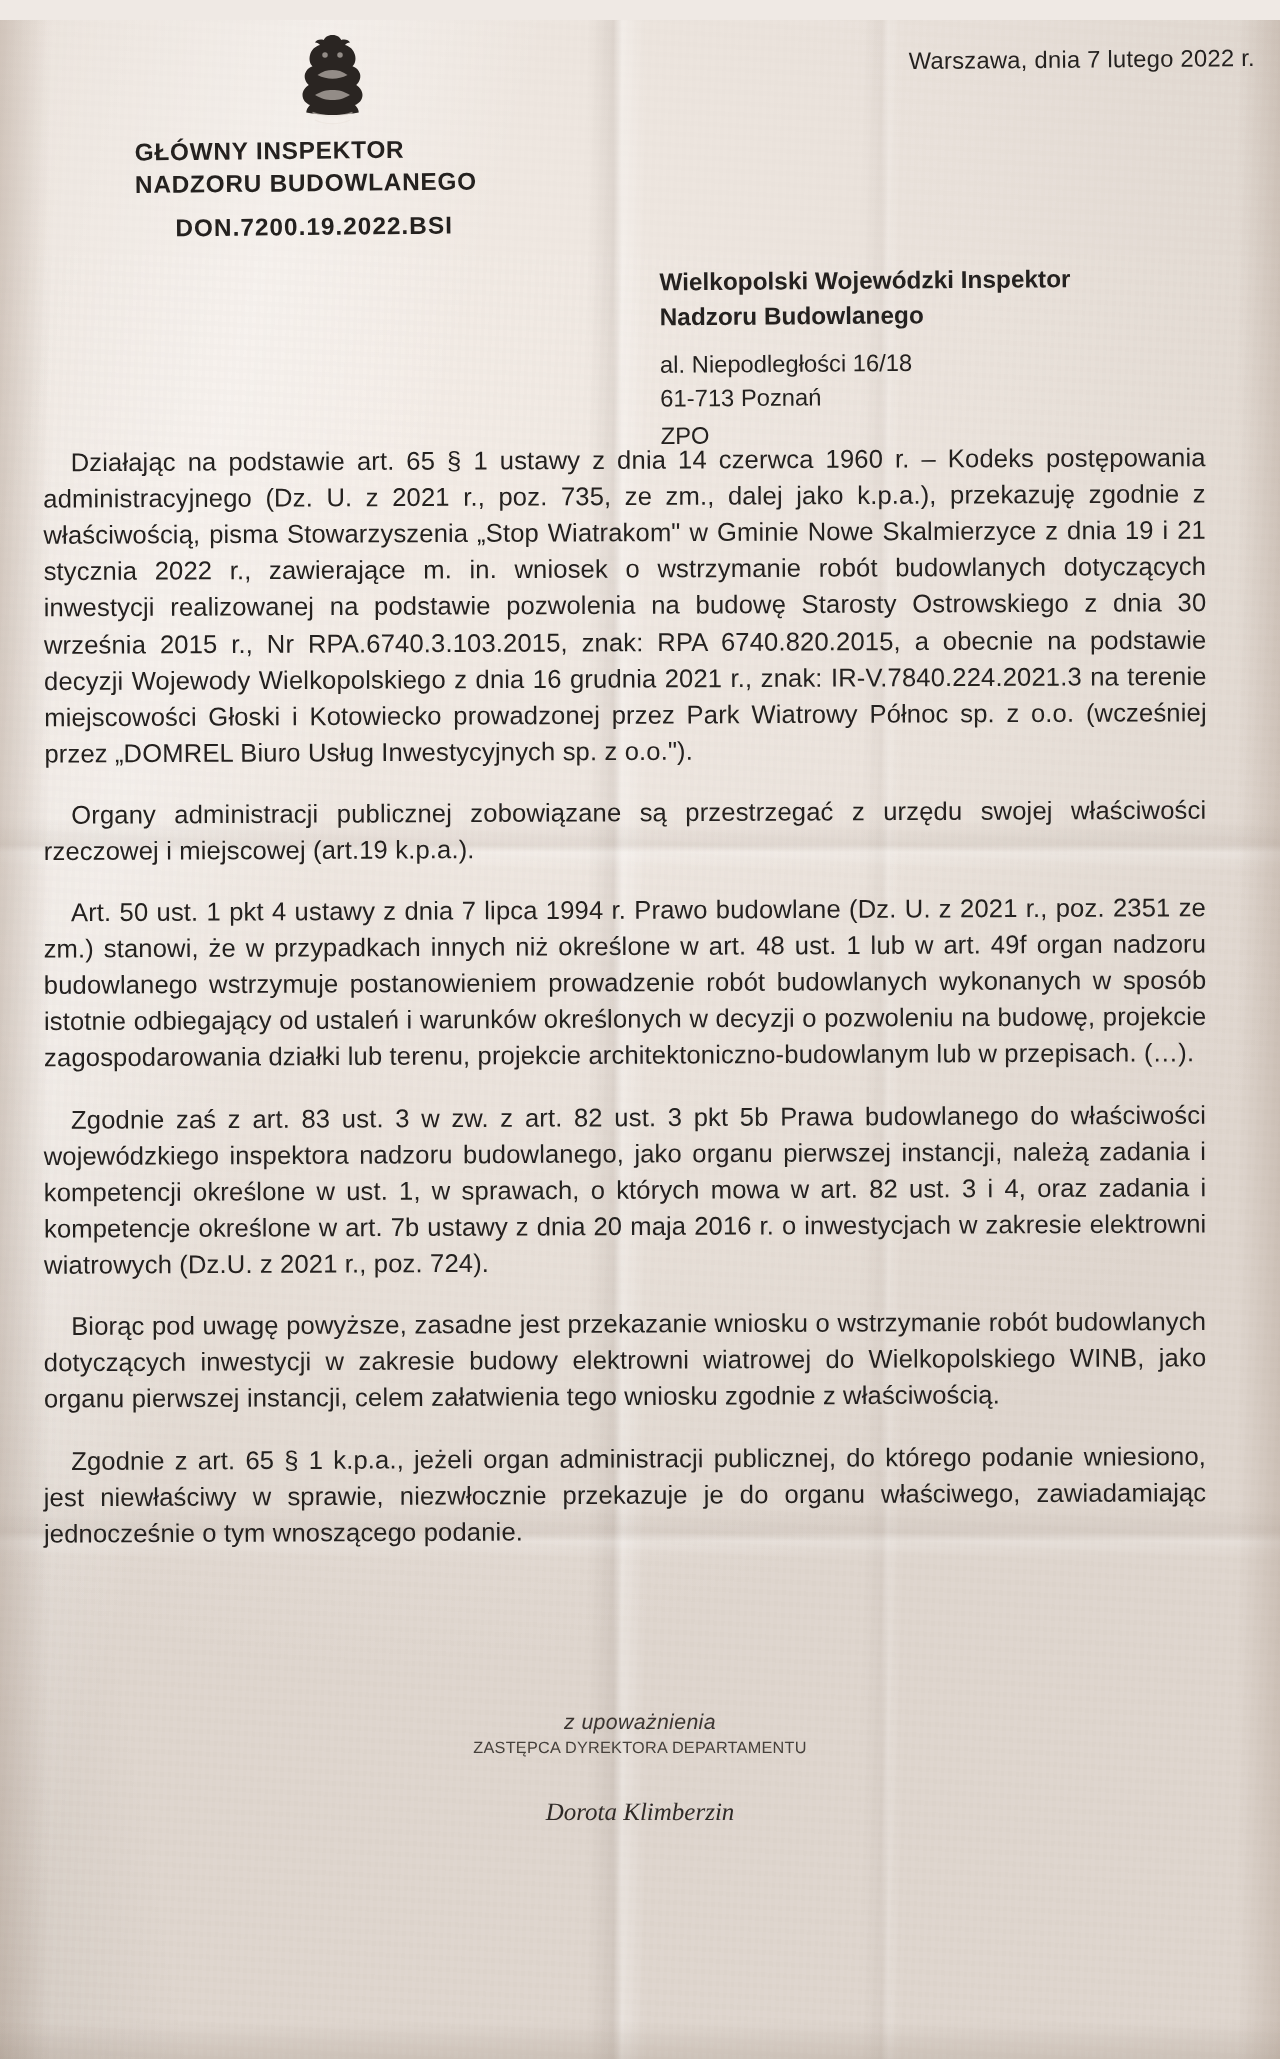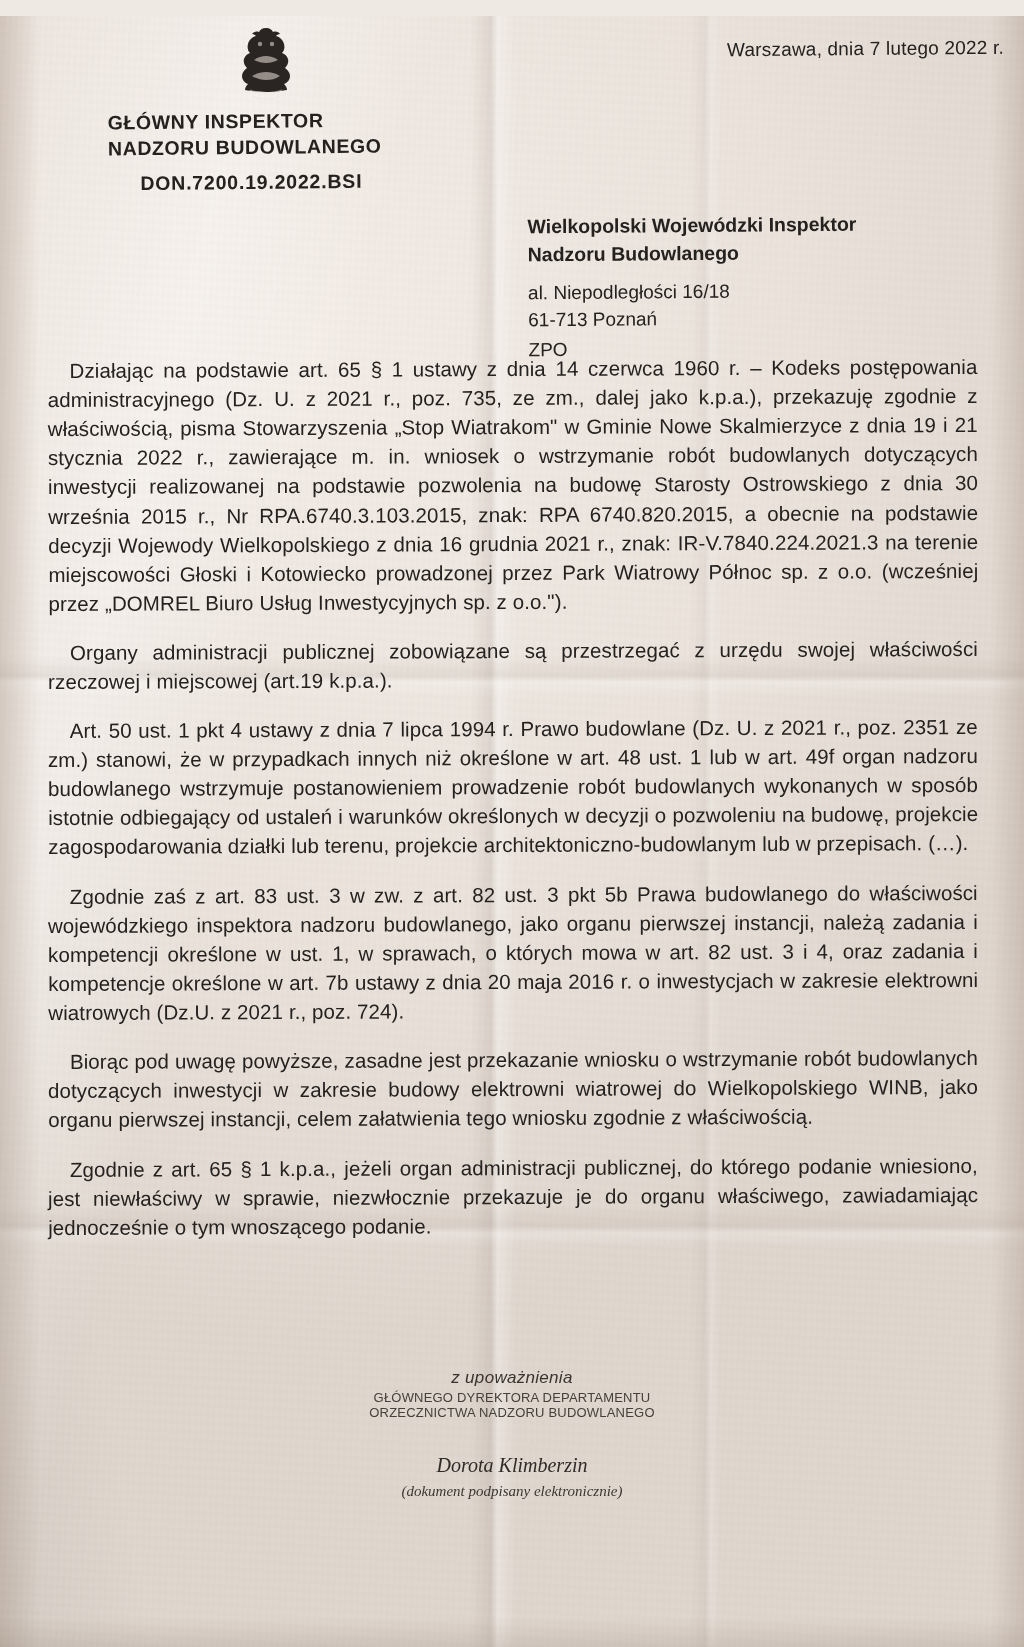--- a/index.html
+++ b/index.html
@@ -87,21 +87,21 @@
     font-size: 19px;
     line-height: 1.5;
     transform: rotate(-0.45deg);
   }
   .addressee .name { font-weight: bold; font-size: 19.5px; line-height:1.42; }
   .addressee .addr { margin-top: 12px; font-weight: normal; line-height: 1.42; }
   .addressee .zpo { margin-top: 2px; }
 
   .body {
     position: absolute;
-    left: 48px;
+    left: 35px;
     top: 338px;
     width: 930px;
   }
   p.para {
     margin: 0 0 20px 0;
     font-size: 20.5px;
     line-height: 1.42;
     text-align: justify;
     text-indent: 22px;
     letter-spacing: .1px;
@@ -174,20 +174,18 @@
       <p class="para first">Działając na podstawie art. 65 § 1 ustawy z dnia 14 czerwca 1960 r. – Kodeks postępowania administracyjnego (Dz. U. z 2021 r., poz. 735, ze zm., dalej jako k.p.a.), przekazuję zgodnie z właściwością, pisma Stowarzyszenia „Stop Wiatrakom" w Gminie Nowe Skalmierzyce z dnia 19 i 21 stycznia 2022 r., zawierające m. in. wniosek o wstrzymanie robót budowlanych dotyczących inwestycji realizowanej na podstawie pozwolenia na budowę Starosty Ostrowskiego z dnia 30 września 2015 r., Nr RPA.6740.3.103.2015, znak: RPA 6740.820.2015, a obecnie na podstawie decyzji Wojewody Wielkopolskiego z dnia 16 grudnia 2021 r., znak: IR-V.7840.224.2021.3 na terenie miejscowości Głoski i Kotowiecko prowadzonej przez Park Wiatrowy Północ sp. z o.o. (wcześniej przez „DOMREL Biuro Usług Inwestycyjnych sp. z o.o.").</p>
       <p class="para">Organy administracji publicznej zobowiązane są przestrzegać z urzędu swojej właściwości rzeczowej i miejscowej (art.19 k.p.a.).</p>
       <p class="para">Art. 50 ust. 1 pkt 4 ustawy z dnia 7 lipca 1994 r. Prawo budowlane (Dz. U. z 2021 r., poz. 2351 ze zm.) stanowi, że w przypadkach innych niż określone w art. 48 ust. 1 lub w art. 49f organ nadzoru budowlanego wstrzymuje postanowieniem prowadzenie robót budowlanych wykonanych w sposób istotnie odbiegający od ustaleń i warunków określonych w decyzji o pozwoleniu na budowę, projekcie zagospodarowania działki lub terenu, projekcie architektoniczno-budowlanym lub w przepisach. (…).</p>
       <p class="para">Zgodnie zaś z art. 83 ust. 3 w zw. z art. 82 ust. 3 pkt 5b Prawa budowlanego do właściwości wojewódzkiego inspektora nadzoru budowlanego, jako organu pierwszej instancji, należą zadania i kompetencji określone w ust. 1, w sprawach, o których mowa w art. 82 ust. 3 i 4, oraz zadania i kompetencje określone w art. 7b ustawy z dnia 20 maja 2016 r. o inwestycjach w zakresie elektrowni wiatrowych (Dz.U. z 2021 r., poz. 724).</p>
       <p class="para">Biorąc pod uwagę powyższe, zasadne jest przekazanie wniosku o wstrzymanie robót budowlanych dotyczących inwestycji w zakresie budowy elektrowni wiatrowej do Wielkopolskiego WINB, jako organu pierwszej instancji, celem załatwienia tego wniosku zgodnie z właściwością.</p>
       <p class="para">Zgodnie z art. 65 § 1 k.p.a., jeżeli organ administracji publicznej, do którego podanie wniesiono, jest niewłaściwy w sprawie, niezwłocznie przekazuje je do organu właściwego, zawiadamiając jednocześnie o tym wnoszącego podanie.</p>
     </div>
 
     <div class="signature">
       <div class="s1">z upoważnienia</div>
-      <div class="s3">GŁÓWNEGO DYREKTORA DEPARTAMENTU</div>
-      <div class="s4">ORZECZNICTWA NADZORU BUDOWLANEGO</div>
+      <div class="s3">ZASTĘPCA DYREKTORA DEPARTAMENTU</div>
       <div class="name">Dorota Klimberzin</div>
-      <div class="note">(dokument podpisany elektronicznie)</div>
     </div>
 
   </div>
 </div>
 
 </body></html>

